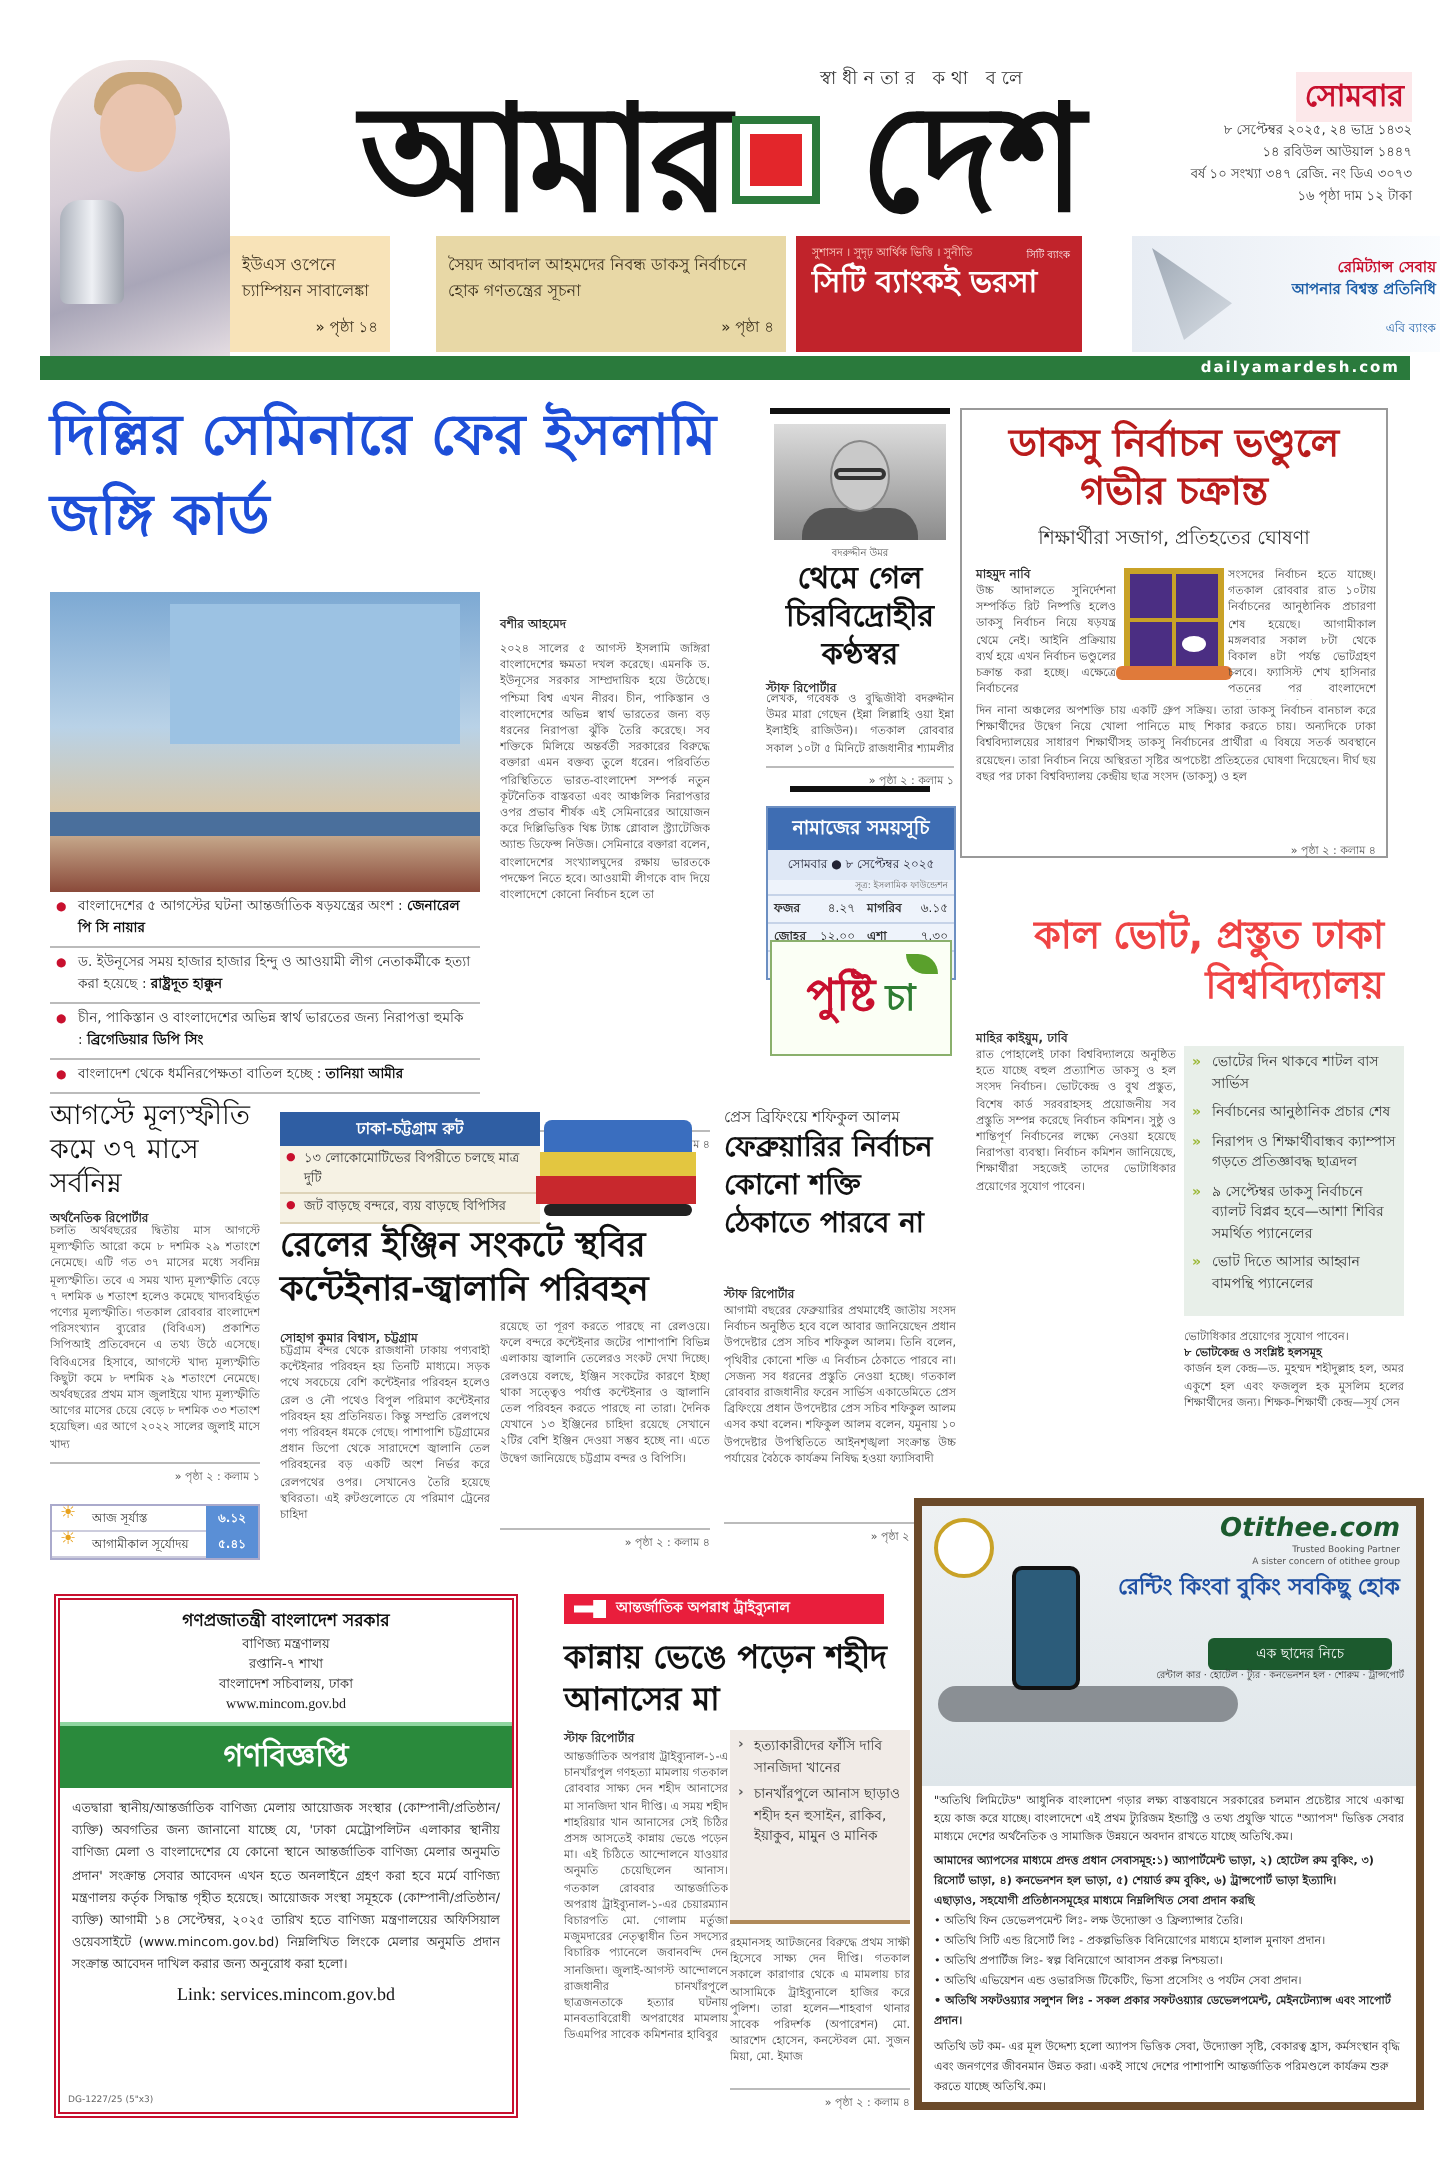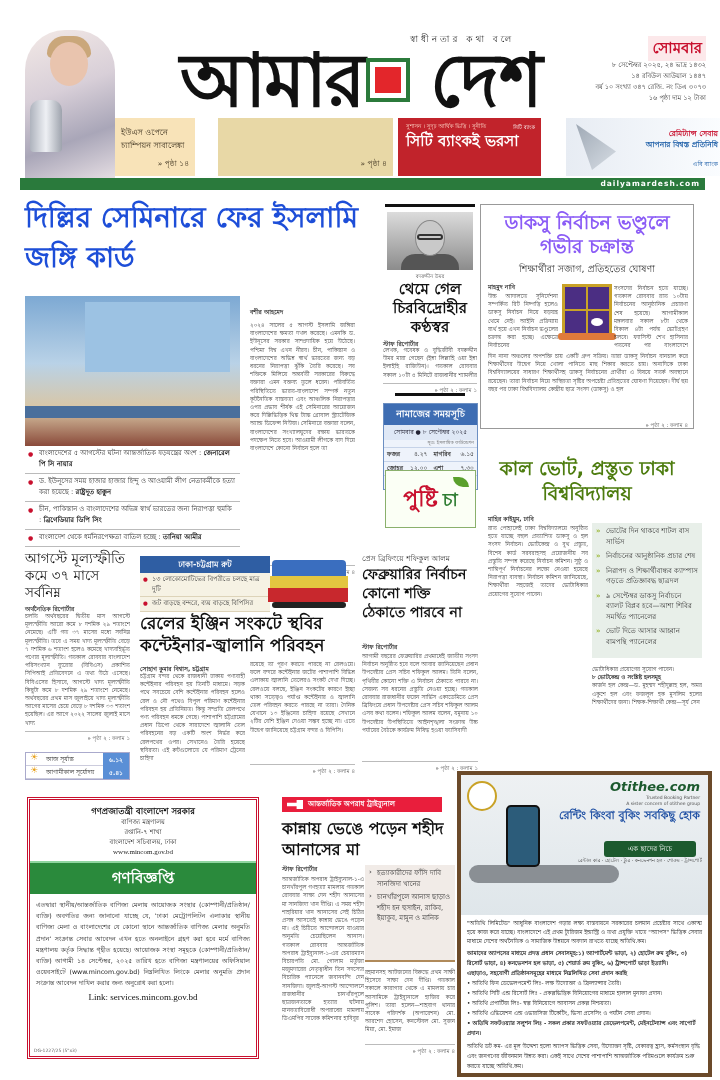--- a/index.html
+++ b/index.html
@@ -73,35 +73,35 @@
   #prayer-grid { display:grid; grid-template-columns: 1fr 1fr; font-size: 6px; }
   .pcell { display:flex; justify-content:space-between; padding: 1px 3px; border-top: 1px solid #c6d3e8; }
   .pcell .n { font-weight:bold; color:#333; }
   #pushti { left: 385px; top: 470px; width: 91px; height: 58px; border: 1px solid #8ab06c; background:#fbfff5; text-align:center; }
   #pushti .p1 { font-size: 22px; font-weight:bold; color:#c8102e; line-height: 56px; }
   #pushti .p2 { font-size: 18px; font-weight:bold; color:#2e7d32; }
   #pushti .leaf { position:absolute; right:6px; top:6px; width:16px; height:10px; background:#5aa02c; border-radius: 0 10px 0 10px; }
 
   
   #ducsu-box { left: 480px; top: 204px; width: 214px; height: 225px; border: 1px solid #999; }
-  #ducsu-head { left: 482px; top: 210px; width: 210px; text-align:center; font-size: 19px; line-height: 24px; font-weight:bold; color:#8b5cf6; }
+  #ducsu-head { left: 482px; top: 210px; width: 210px; text-align:center; font-size: 19px; line-height: 24px; font-weight:bold; color:#b91c1c; }
   #ducsu-sub { left: 482px; top: 262px; width: 210px; text-align:center; font-size: 9.5px; color:#333; }
   #ducsu-byline { left: 488px; top: 280px; }
   #ducsu-col1 { left: 488px; top: 292px; width: 70px; }
   #du-logo { left: 562px; top: 284px; width: 50px; height: 52px; background:#4b2e83; border: 2px solid #c9a227; }
   #du-logo .q { position:absolute; width:50%; height:50%; border: 1px solid #c9a227; }
   #du-logo .q1 { left:0; top:0; } #du-logo .q2 { right:0; top:0; } #du-logo .q3 { left:0; bottom:0; } #du-logo .q4 { right:0; bottom:0; }
   #du-logo .eye { position:absolute; right:7px; bottom:8px; width:12px; height:8px; border-radius:50%; background:#fff; }
   #du-logo .ribbon { position:absolute; left:-6px; bottom:-6px; width:58px; height:7px; background:#e07a3a; border-radius:3px; }
   #ducsu-col3 { left: 614px; top: 284px; width: 74px; }
   #ducsu-bottom { left: 488px; top: 352px; width: 200px; }
   #ducsu-jump { left: 600px; top: 415px; width: 88px; }
 
   
-  #kal-head { left: 482px; top: 456px; width: 210px; text-align:center; font-size: 19px; line-height: 25px; font-weight:bold; color:#4d7c0f; }
+  #kal-head { left: 482px; top: 456px; width: 210px; text-align:right; font-size: 19px; line-height: 25px; font-weight:bold; color:#ef4444; }
   #kal-byline { left: 488px; top: 512px; }
   #kal-body { left: 488px; top: 524px; width: 100px; }
   #kal-sidebar { left: 592px; top: 523px; width: 110px; height: 135px; background:#e8efe9; padding: 3px 4px; }
   .ks { font-size: 7px; line-height: 10.5px; color:#333; padding-left: 10px; position:relative; margin-bottom: 4px; }
   .ks::before { content:"»"; position:absolute; left:0; top:0; color:#9ab734; font-weight:bold; }
   #kal-body2 { left: 592px; top: 665px; width: 110px; }
 
   
   #infl-head { left: 25px; top: 550px; width: 105px; font-size: 13.5px; line-height: 17px; color:#111; }
   #infl-byline { left: 25px; top: 602px; }
@@ -149,21 +149,21 @@
   #trib-kicker .gavel { position:absolute; left:5px; top:3px; width:16px; height:9px; background:#fff; clip-path: polygon(0 30%,60% 30%,60% 0,100% 0,100% 100%,60% 100%,60% 70%,0 70%); }
   #trib-head { left: 282px; top: 818px; width: 175px; font-size: 16px; line-height: 21px; font-weight:bold; color:#111; }
   #trib-byline { left: 282px; top: 862px; }
   #trib-col1 { left: 282px; top: 875px; width: 82px; }
   #trib-side { left: 365px; top: 865px; width: 90px; height: 97px; background:#f1ebe7; border-bottom: 2px solid #b08a5a; padding: 3px 4px; }
   .ts { font-size: 6.8px; line-height: 10.5px; color:#333; padding-left: 8px; position:relative; margin-bottom: 3px; }
   .ts::before { content:"›"; position:absolute; left:0; top:-1px; font-weight:bold; color:#555; }
   #trib-col2 { left: 365px; top: 968px; width: 90px; }
 
   
-  #ot-ad { left: 457px; top: 749px; width: 255px; height: 306px; border: 4px solid #6b4a2a; background:#fff;margin-top:22px; }
+  #ot-ad { left: 457px; top: 749px; width: 255px; height: 306px; border: 4px solid #6b4a2a; background:#fff; }
   #ot-top { position:relative; height: 140px; background: linear-gradient(180deg,#eef1f3 0%,#dfe6ea 100%); overflow:hidden; }
   #ot-logo-circle { position:absolute; left:6px; top:6px; width:30px; height:30px; border-radius:50%; border:2px solid #c9a227; background:#fff; }
   #ot-brand { position:absolute; right:8px; top:4px; font-size: 13px; font-weight:bold; color:#1c5a2e; font-style: italic; }
   #ot-brand-sub { position:absolute; right:8px; top:20px; font-size: 4.5px; color:#555; text-align:right; line-height:6px; }
   #ot-tag { position:absolute; right:8px; top:34px; font-size: 11px; line-height: 14px; color:#1e4fa3; font-weight:bold; text-align:center; }
   #ot-pill { position:absolute; right:12px; top:66px; background:#1c5a2e; color:#fff; font-size:7px; padding: 2px 24px; border-radius: 3px; }
   #ot-phone { position:absolute; left:45px; top:30px; width:34px; height:62px; border-radius:5px; background:#2c5c7a; border:2px solid #111; }
   #ot-road { position:absolute; left:8px; top:90px; width:150px; height:18px; border-radius: 9px; background:#8a8f94; }
   #ot-features { position:absolute; right:6px; top:82px; font-size: 4.8px; color:#333; line-height:7px; text-align:right; }
   #ot-desc { padding: 4px 6px 0; font-size: 5.6px; line-height: 9px; color:#222; text-align:justify; }
@@ -190,20 +190,21 @@
   <div>১৪ রবিউল আউয়াল ১৪৪৭</div>
   <div>বর্ষ ১০ সংখ্যা ৩৪৭ রেজি. নং ডিএ ৩০৭৩</div>
   <div>১৬ পৃষ্ঠা দাম ১২ টাকা</div>
 </div>
 
 <div id="promo1" class="abs promo">
   <div class="ptxt">ইউএস ওপেনে চ্যাম্পিয়ন সাবালেঙ্কা</div>
   <div class="ppage">» পৃষ্ঠা ১৪</div>
 </div>
 <div id="promo2" class="abs promo">
+  <div class="ptxt">সৈয়দ আবদাল আহমদের নিবন্ধ ডাকসু নির্বাচনে হোক গণতন্ত্রের সূচনা</div>
   <div class="ppage">» পৃষ্ঠা ৪</div>
 </div>
 <div id="ad-city" class="abs">
   <div class="small">সুশাসন । সুদৃঢ় আর্থিক ভিত্তি । সুনীতি</div>
   <div class="big">সিটি ব্যাংকই ভরসা</div>
   <div class="brand">সিটি ব্যাংক</div>
 </div>
 <div id="ad-ab" class="abs">
   <div class="wing"></div>
   <div class="txt">

